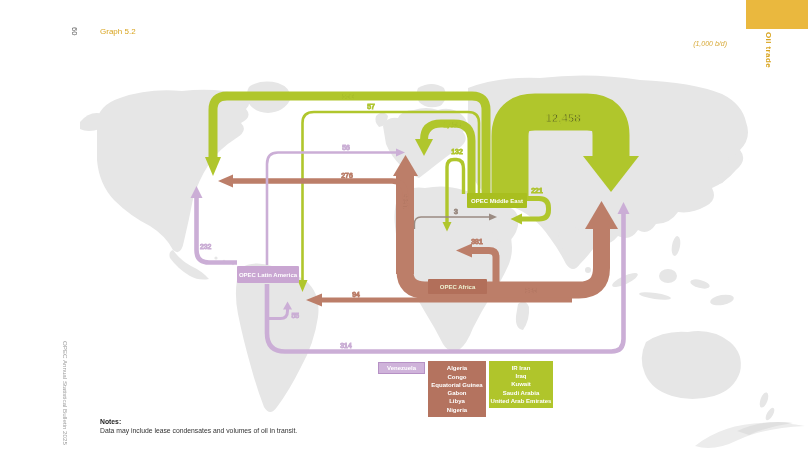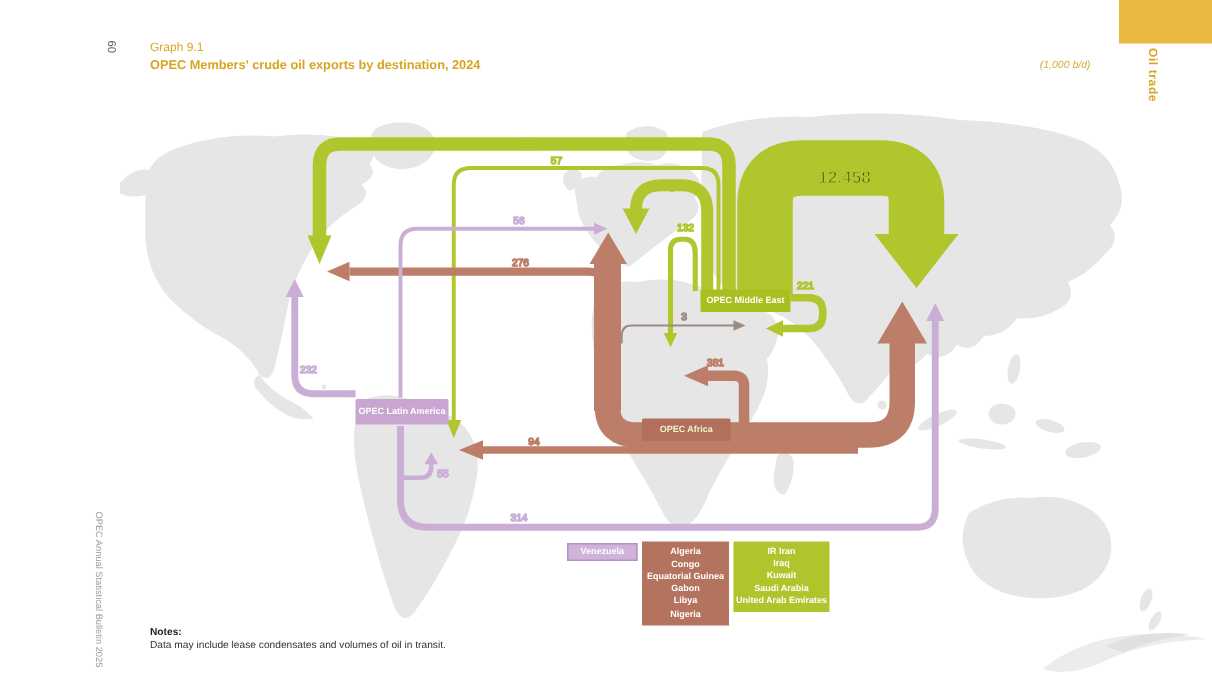--- a/index.html
+++ b/index.html
@@ -190,22 +190,21 @@
   </div>
   <div class="abs legend-box leg-me">
     <span>IR Iran</span>
     <span>Iraq</span>
     <span>Kuwait</span>
     <span>Saudi Arabia</span>
     <span>United Arab Emirates</span>
   </div>
 
   <div class="abs vtext page-num">60</div>
-  <div class="abs graph-label">Graph 9.1</div>
-  <div class="abs graph-title">OPEC Members' crude oil exports by destination, 2024</div>
+  <div class="abs graph-label">Graph 5.2</div>
   <div class="abs units">(1,000 b/d)</div>
   <div class="abs tab"></div>
   <div class="abs vtext tab-label">Oil trade</div>
   <div class="abs vtext edge-text">OPEC Annual Statistical Bulletin 2025</div>
   <div class="abs notes-label">Notes:</div>
   <div class="abs notes-text">Data may include lease condensates and volumes of oil in transit.</div>
 
 </div>
 
 </body></html>

